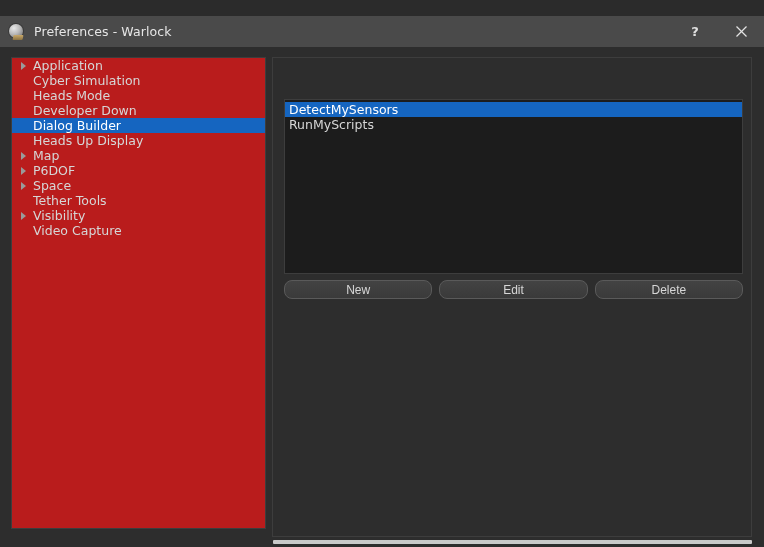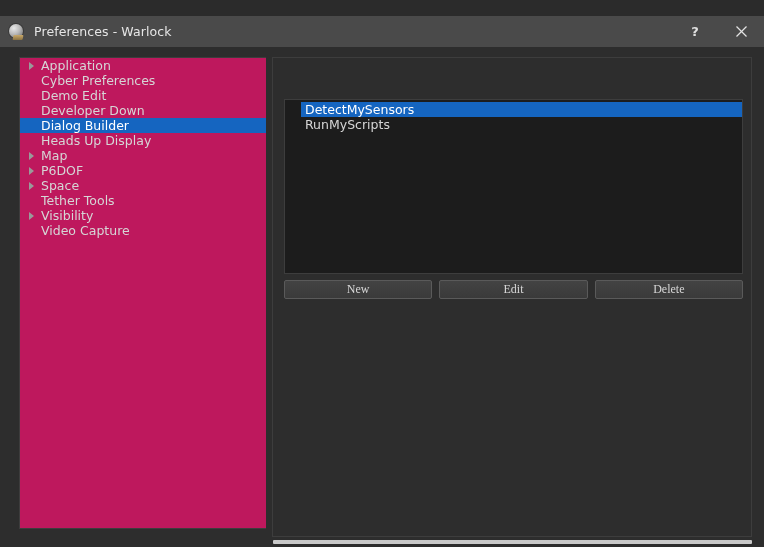--- a/index.html
+++ b/index.html
@@ -91,25 +91,24 @@
     background: #2d2d2d;
   }
 
   
   #sidebar {
     position: absolute;
     left: 11px;
     top: 10px;
     width: 255px;
     height: 472px;
-    background: #be185d;
+    background: #b91c1c;
     border: 1px solid #3d3d3d;
     box-sizing: border-box;
     overflow: hidden;
-    margin-left: 8px;
   }
   .tree-item {
     height: 15px;
     display: flex;
     align-items: center;
     font-size: 12.5px;
     color: #d6d6d6;
     white-space: nowrap;
     padding-left: 0px;
     box-sizing: border-box;
@@ -163,21 +162,21 @@
     position: absolute;
     left: 11px;
     top: 41px;
     width: 459px;
     height: 175px;
     background: #1c1c1c;
     border: 1px solid #3d3d3d;
     box-sizing: border-box;
     overflow: hidden;
   }
-  #listbox-inner { padding: 2px 0 0 16px; }
+  #listbox-inner { padding: 2px 0 0 0; }
   .list-item {
     height: 15px;
     display: flex;
     align-items: center;
     font-size: 12.5px;
     color: #d6d6d6;
     padding-left: 4px;
     white-space: nowrap;
   }
   .list-item.selected {
@@ -191,24 +190,24 @@
     left: 11px;
     top: 222px;
     width: 459px;
     height: 19px;
     display: flex;
     gap: 7px;
   }
   .btn {
     background: linear-gradient(#434343, #3a3a3a);
     border: 1px solid #5a5a5a;
-    border-radius: 2px;
+    border-radius: 8px;
     color: #d7d7d7;
     font-size: 12px;
-    font-family: Liberation Serif, serif;
+    font-family: Liberation Sans, sans-serif;
     display: flex;
     align-items: center;
     justify-content: center;
     box-sizing: border-box;
     user-select: none;
   }
   #list-buttons .btn { flex: 1 1 0; height: 19px; }
 
   
   #hscroll {
@@ -281,25 +280,25 @@
   <div id="content">
 
     <div id="sidebar">
       <div id="sidebar-items">
           <div class="tree-item">
             <span class="tree-arrow has"></span>
             <span class="tree-label">Application</span>
           </div>
           <div class="tree-item">
             <span class="tree-arrow"></span>
-            <span class="tree-label">Cyber Preferences</span>
-          </div>
-          <div class="tree-item">
-            <span class="tree-arrow"></span>
-            <span class="tree-label">Demo Edit</span>
+            <span class="tree-label">Cyber Simulation</span>
+          </div>
+          <div class="tree-item">
+            <span class="tree-arrow"></span>
+            <span class="tree-label">Heads Mode</span>
           </div>
           <div class="tree-item">
             <span class="tree-arrow"></span>
             <span class="tree-label">Developer Down</span>
           </div>
           <div class="tree-item selected">
             <span class="tree-arrow"></span>
             <span class="tree-label">Dialog Builder</span>
           </div>
           <div class="tree-item">

